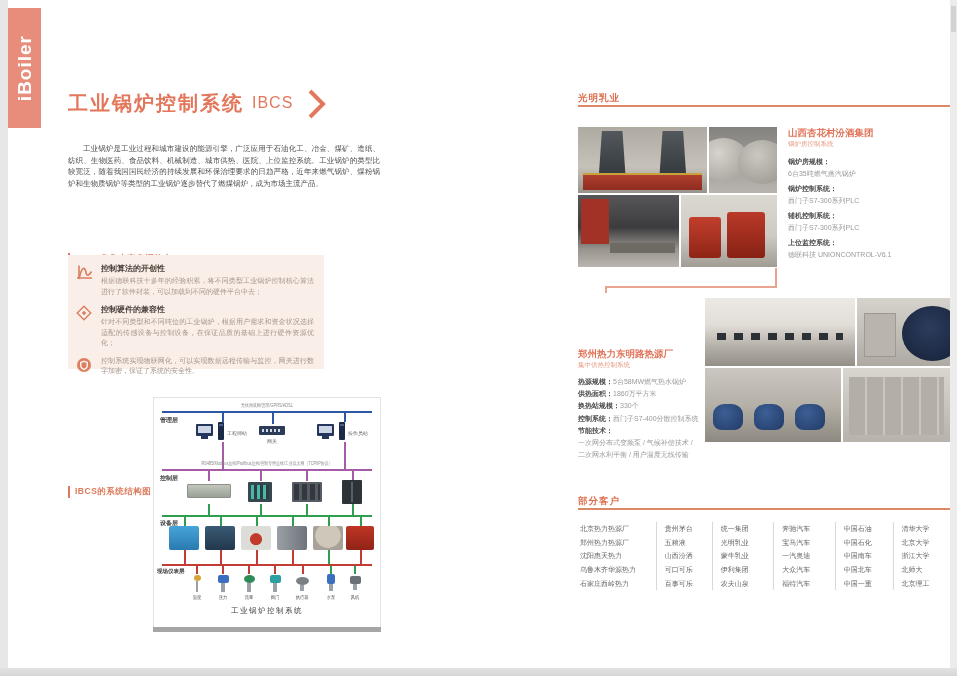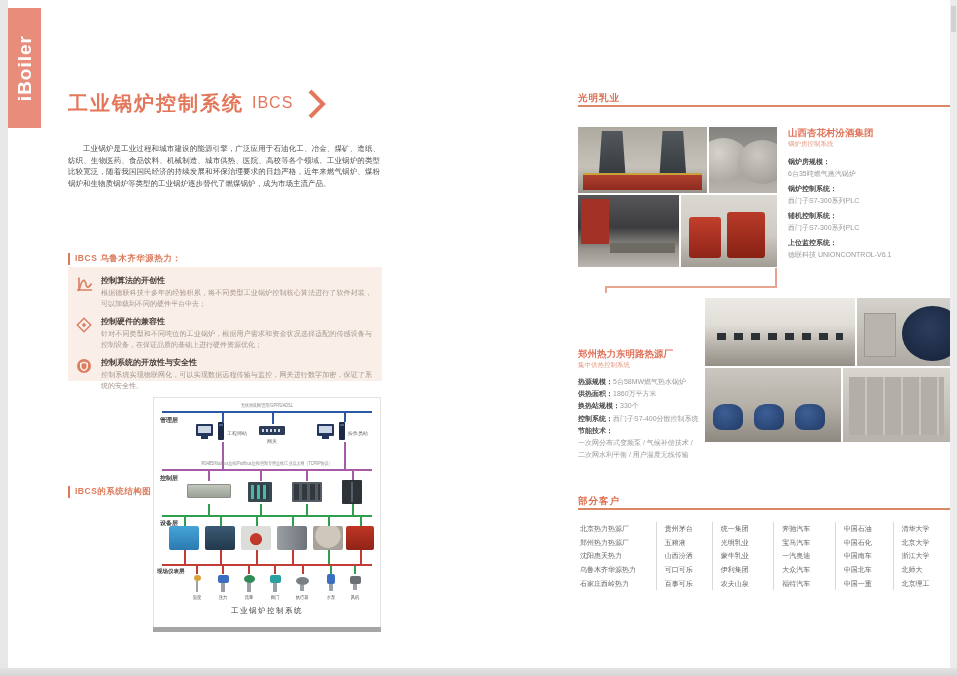--- a/index.html
+++ b/index.html
@@ -26,21 +26,21 @@
 
   
   .intro{position:absolute;left:60px;top:143px;width:312px;font-size:7.5px;color:#4f4f4f;
          line-height:1.55;text-align:justify;}
   .intro p{margin:0 0 2px 0;text-indent:2em;}
 
   
   .feat-heading,.diag-label{position:absolute;color:#DC7B5C;font-size:8.5px;font-weight:bold;
          border-left:2px solid #DC7B5C;padding-left:5px;letter-spacing:.5px;}
   .feat-heading{left:60px;top:253px;}
-  .features-box{position:absolute;left:60px;top:267px;width:314px;height:114px;background:#FAEFE8;
+  .features-box{position:absolute;left:60px;top:255px;width:256px;height:114px;background:#FAEFE8;
          box-sizing:border-box;padding:8px 10px 12px 8px;}
   .feat{display:flex;gap:7px;margin-bottom:7px;}
   .feat-icon{flex:0 0 18px;padding-top:1px;}
   .feat-title{font-size:8px;font-weight:bold;color:#4c423c;margin-bottom:2px;}
   .feat-desc{font-size:7px;color:#a5958c;line-height:1.5;text-align:justify;}
 
   
   .diag-label{left:60px;top:486px;}
   .diagram{position:absolute;left:145px;top:397px;width:228px;height:235px;background:#fff;
            border:1px solid #e3e3e3;box-sizing:border-box;}
@@ -165,21 +165,21 @@
     <div class="title-row">
       <span class="title-cn">工业锅炉控制系统</span>
       <span class="title-abbr">IBCS</span>
       <svg class="chevron" width="20" height="32" viewBox="0 0 20 32">
         <polyline points="3,3 16,16 3,29" fill="none" stroke="#E2775C" stroke-width="4"></polyline>
       </svg>
     </div>
   </div>
 
   <div class="intro">
-    <p>工业锅炉是工业过程和城市建设的能源引擎，广泛应用于石油化工、冶金、煤矿、造纸、纺织、生物医药、食品饮料、机械制造、城市供热、医院、高校等各个领域。工业锅炉的类型比较宽泛，随着我国国民经济的持续发展和环保治理要求的日趋严格，近年来燃气锅炉、煤粉锅炉和生物质锅炉等类型的工业锅炉逐步替代了燃煤锅炉，成为市场主流产品。</p>
+    <p>工业锅炉是工业过程和城市建设的能源引擎，广泛应用于石油化工、冶金、煤矿、造纸、纺织、生物医药、食品饮料、机械制造、城市供热、医院、上位监控系统。工业锅炉的类型比较宽泛，随着我国国民经济的持续发展和环保治理要求的日趋严格，近年来燃气锅炉、煤粉锅炉和生物质锅炉等类型的工业锅炉逐步替代了燃煤锅炉，成为市场主流产品。</p>
   </div>
 
   <div class="feat-heading">IBCS 乌鲁木齐华源热力：</div>
   <div class="features-box">
     <div class="feat">
       <span class="feat-icon">
         <svg width="18" height="17" viewBox="0 0 18 17">
             <path d="M3,1.5 V15 M1,14 H16" stroke="#DC7E60" stroke-width="1.6" fill="none"></path>
             <path d="M3.5,13 C6,2.5 9,2.5 10,8.5 C10.7,12 12.5,12.5 15.5,7.5" stroke="#DC7E60" stroke-width="1.6" fill="none"></path>
           </svg>
@@ -203,21 +203,20 @@
     </div>
     <div class="feat">
       <span class="feat-icon">
         <svg width="16" height="16" viewBox="0 0 16 16">
             <circle cx="8" cy="8" r="7" fill="#DC7E60"></circle>
             <path d="M8 3.5 L12 5 V8.5 C12 11 10 12.6 8 13.2 C6 12.6 4 11 4 8.5 V5 Z" fill="#fff" opacity="0.9"></path>
             <path d="M8 5 L10.5 6 V8.4 C10.5 10.1 9.3 11.2 8 11.6 C6.7 11.2 5.5 10.1 5.5 8.4 V6 Z" fill="#DC7E60"></path>
           </svg>
       </span>
       <div>
-        <div class="feat-title">控制系统的开放性与安全性</div>
         <div class="feat-desc">控制系统实现物联网化，可以实现数据远程传输与监控，网关进行数字加密，保证了系统的安全性。</div>
       </div>
     </div>
   </div>
 
   <div class="diag-label">IBCS的系统结构图：</div>
   <div class="diagram">
     <div class="bus-label" style="top:4px;">无线局域网/宽带/GPRS/ADSL</div>
     <div class="bus" style="top:13px;left:8px;right:8px;background:#2B57A5;"></div>
     <div class="layer-label" style="top:18px;left:6px;">管理层</div>

